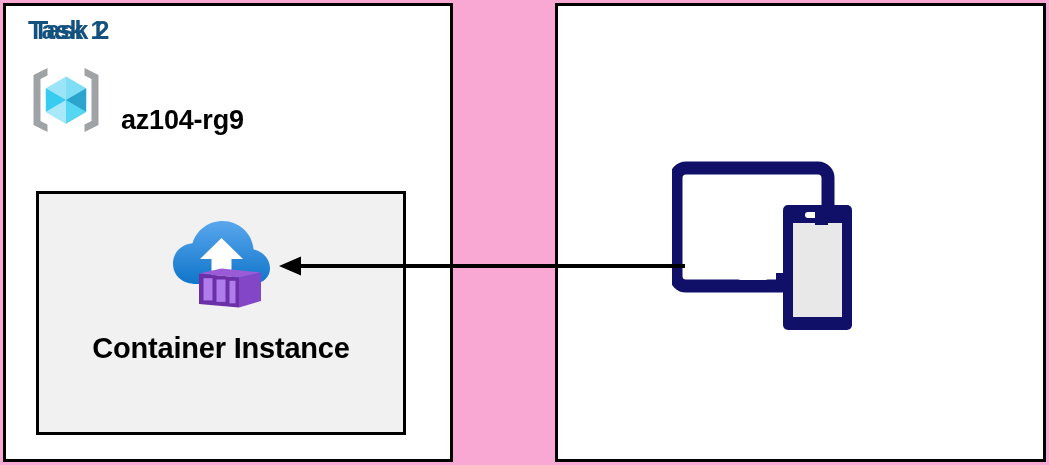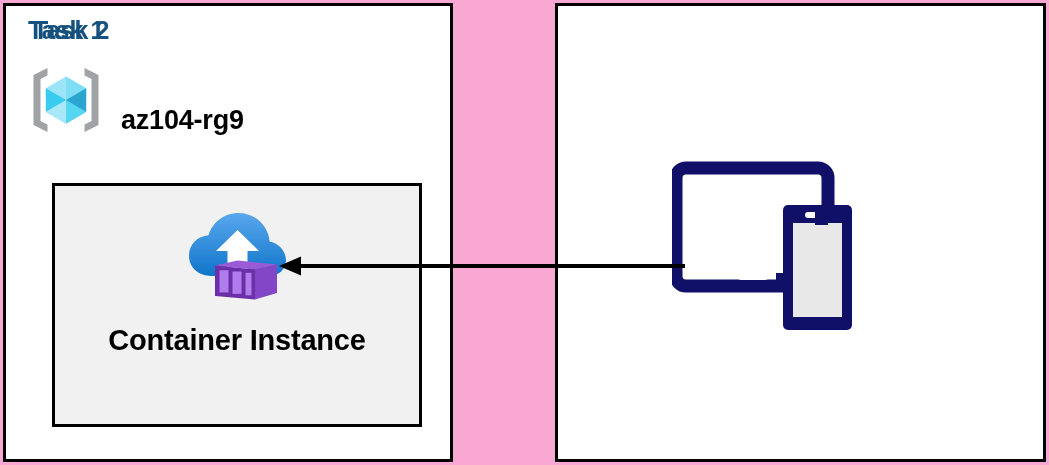--- a/index.html
+++ b/index.html
@@ -74,26 +74,25 @@
     white-space: nowrap;
     letter-spacing: -0.2px;
     margin-top: 40px;
   }
 
   
   #container-instance-box {
     position: absolute;
     box-sizing: border-box;
     left: 36px;
-    top: 183px;
+    top: 191px;
     width: 370px;
     height: 244px;
     background: #F1F1F1;
     border: 3px solid #000000;
-    margin-left: 16px;
   }
   #container-instance-icon {
     position: absolute;
     left: 50%;
     transform: translateX(-50%);
     top: 20px;
     width: 104px;
     height: 98px;
     display: block;
   }

